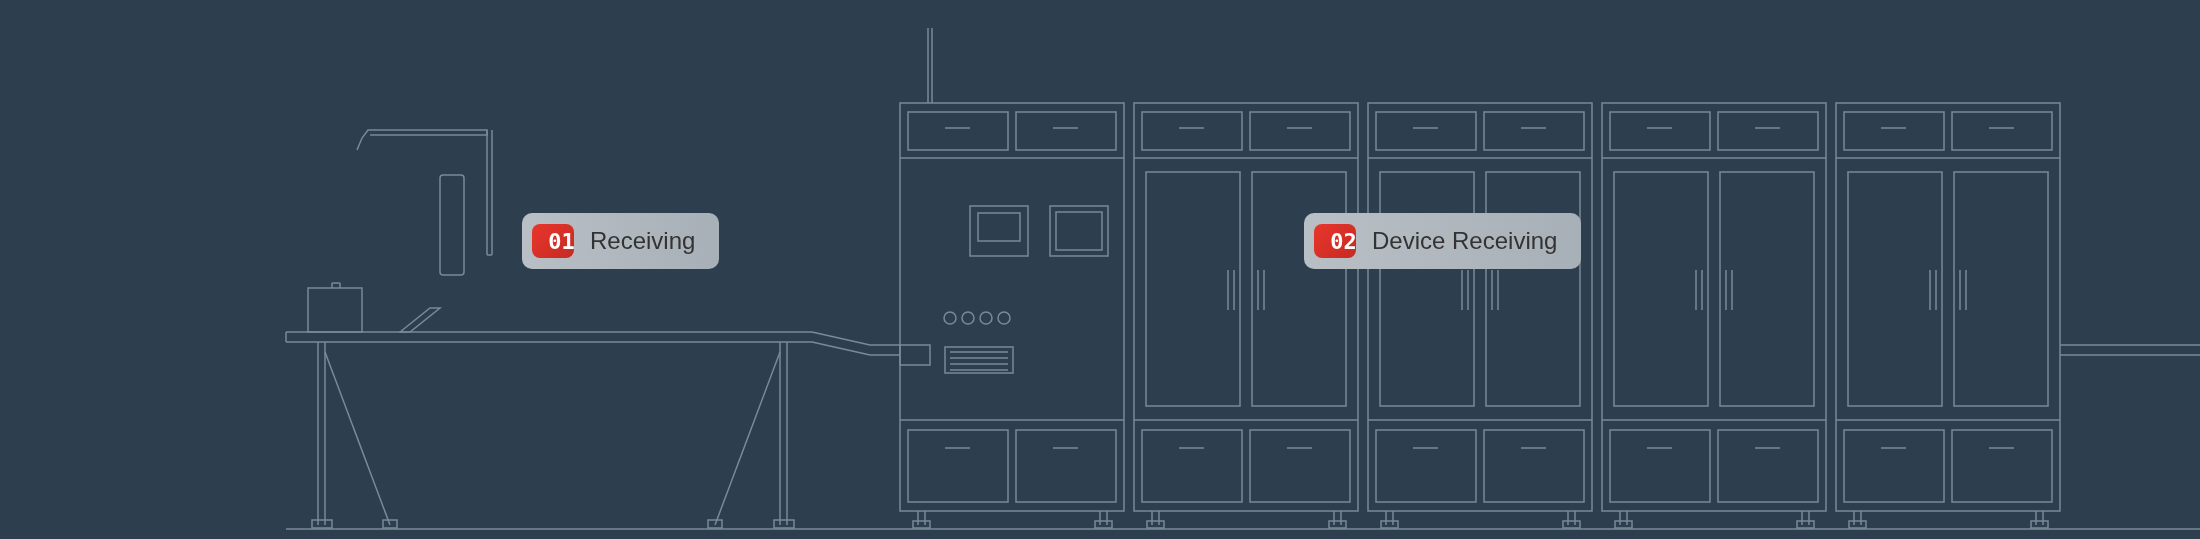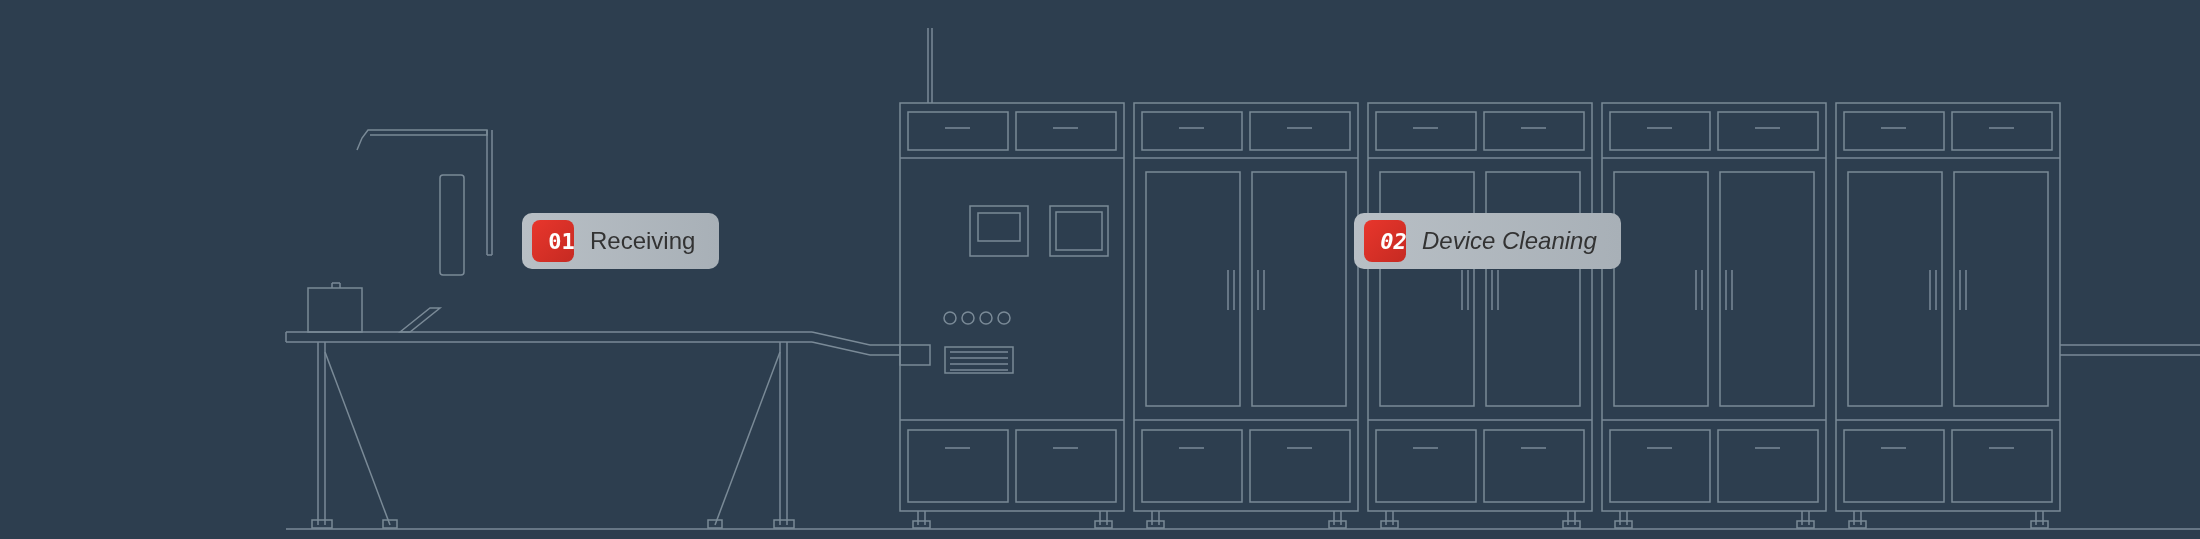--- a/index.html
+++ b/index.html
@@ -31,21 +31,21 @@
       padding: 10px 24px 10px 10px;
       height: 56px;
     }
     
     .badge-number {
       background: linear-gradient(135deg, #e8362c, #c62a22);
       color: white;
       font-weight: bold;
       font-size: 22px;
       width: 42px;
-      height: 42px;
+      height: 34px;
       border-radius: 8px;
       display: flex;
       align-items: center;
       justify-content: center;
       margin-right: 16px;
       font-family: monospace;
       padding-left: 17px;
     }
     
     .badge-text {
@@ -258,16 +258,16 @@
     <line class="line-art" x1="2060" y1="345" x2="2200" y2="345"></line>
     <line class="line-art" x1="2060" y1="355" x2="2200" y2="355"></line>
   </g>
 </svg>
 
 <div class="label-badge" style="left:522px;top:213px;">
   <div class="badge-number">01</div>
   <div class="badge-text">Receiving</div>
 </div>
 
-<div class="label-badge" style="left:1354px;top:213px;font-style:italic;">
+<div class="label-badge" style="left:1304px;top:213px;">
   <div class="badge-number">02</div>
-  <div class="badge-text">Device Cleaning</div>
+  <div class="badge-text">Device Receiving</div>
 </div>
 
 </body></html>

